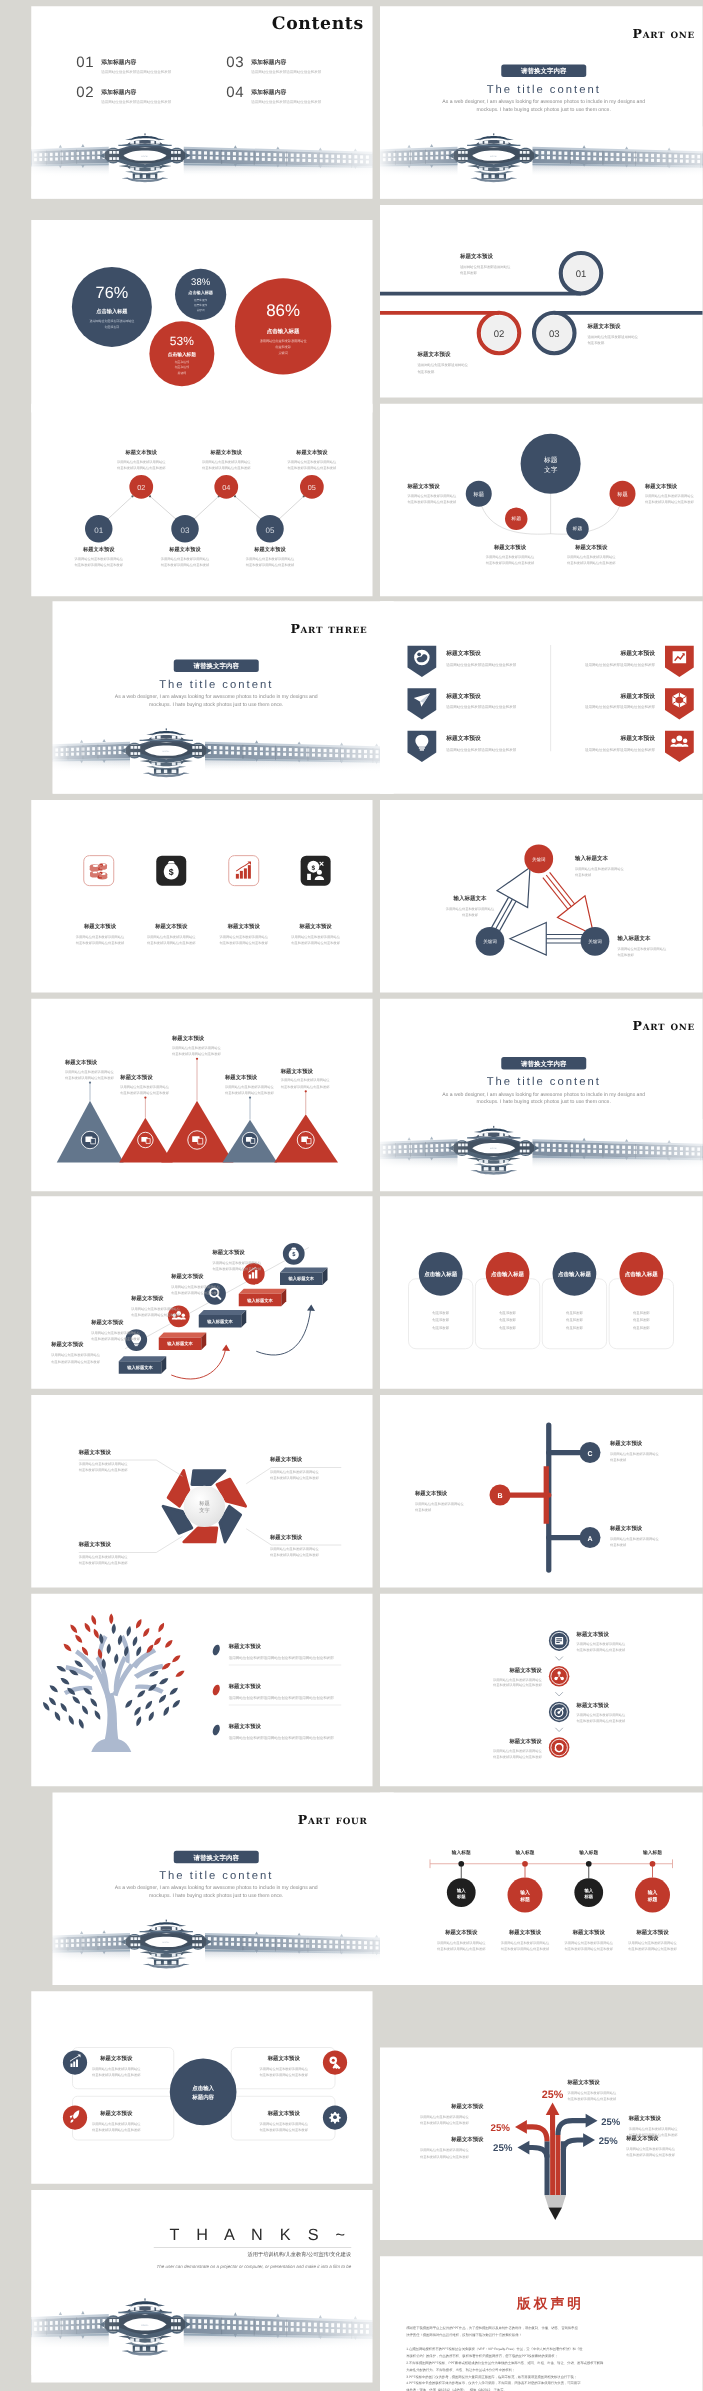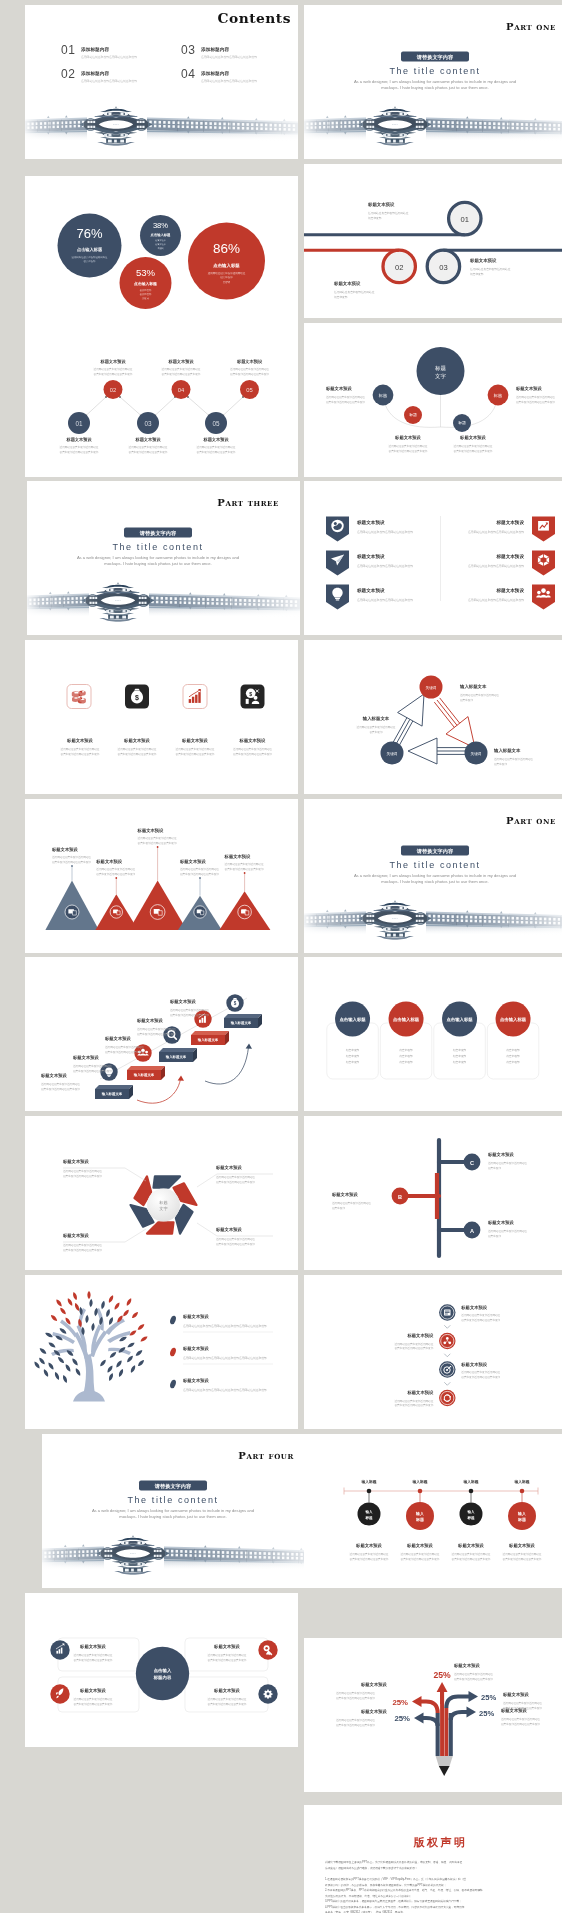--- a/index.html
+++ b/index.html
@@ -501,21 +501,21 @@
   <g>
     <circle cx="194" cy="72" r="10.4" fill="#c0392b"></circle>
     <text x="194" y="73.5" text-anchor="middle" font-size="4.2" fill="#ffffff">标题</text>
     <text x="212" y="67" font-size="4.3" font-weight="bold" fill="#3a3a3a">标题文本预设</text>
     <text x="212" y="74.5" font-size="2.6" fill="#a8a8a8">适用网站位创意和发部适用网站位</text>
     <text x="212" y="79.5" font-size="2.6" fill="#a8a8a8">创意和发部适用网站位创意和发部</text>
   </g>
 </svg>
 </div>
 
-<div class="slide" style="left:7px;top:480.7px">
+<div class="slide" style="left:22px;top:480.7px">
 <svg viewBox="0 0 273 154">
   <text class="ttl" x="252" y="25" text-anchor="end" font-size="10" letter-spacing="0.6" style="font-variant:small-caps">Part three</text>
   <rect x="97" y="46.5" width="68" height="10" rx="2" fill="#3d4e66"></rect>
   <text x="131" y="53.8" text-anchor="middle" font-size="5.2" fill="#ffffff" font-weight="bold">请替换文字内容</text>
   <text x="131" y="69" text-anchor="middle" font-size="9" fill="#3d4e66" letter-spacing="1.6">The title content</text>
   <text x="131" y="77.5" text-anchor="middle" font-size="4.1" fill="#8d8d8d">As a web designer, I am always looking for awesome photos to include in my designs and</text>
   <text x="131" y="83.5" text-anchor="middle" font-size="4.1" fill="#8d8d8d">mockups. I hate buying stock photos just to use them once.</text>
   <use href="#bridge" x="0" y="96" width="273" height="58"></use>
 </svg>
 </div>
@@ -1357,20 +1357,29 @@
     <text x="199" y="71" font-size="2.6" fill="#a8a8a8">创意和发部适用网站位创意和发部</text>
   </g>
   <g>
     <text x="197" y="74" font-size="4.3" font-weight="bold" fill="#3a3a3a">标题文本预设</text>
     <text x="197" y="82" font-size="2.6" fill="#a8a8a8">适用网站位创意和发部适用网站位</text>
     <text x="197" y="87" font-size="2.6" fill="#a8a8a8">创意和发部适用网站位创意和发部</text>
   </g>
 </svg>
 </div>
 
+<div class="slide" style="left:5px;top:1751.9px">
+<svg viewBox="0 0 273 154">
+  <text x="256" y="40" text-anchor="end" font-size="13" fill="#2a2a2a" letter-spacing="5">T H A N K S ~</text>
+  <line x1="98" y1="46" x2="256" y2="46" stroke="#c9c9c9" stroke-width="0.5"></line>
+  <text x="256" y="52.5" text-anchor="end" font-size="4.2" fill="#4e4e4e">适用于培训机构/儿童教育/公司宣传/文化建设</text>
+  <text x="256" y="62" text-anchor="end" font-size="3.6" fill="#7f7f7f" font-style="italic">The user can demonstrate on a projector or computer, or presentation and make it into a film to be</text>
+  <use href="#bridge" x="0" y="80" width="273" height="68"></use>
+</svg>
+</div>
 
 <div class="slide" style="left:284px;top:1805px">
 <svg viewBox="0 0 273 154">
   <text x="136.5" y="41" text-anchor="middle" font-size="11" font-weight="bold" fill="#c0392b" letter-spacing="2.4">版权声明</text>
   <g font-size="2.65" fill="#6b6b6b">
     <text x="21" y="58">感谢您下载摄图网平台上提供的PPT作品，为了您和摄图网以及原创作者的利益，请勿复制、传播、销售、否则将承担</text>
     <text x="21" y="63.5">法律责任！摄图网将对作品进行维权，按照传播下载次数进行十倍的索取赔偿！</text>
     <text x="21" y="75">1.在摄图网站授权所有的PPT模板是会员免版税（VRF：VIP Royalty-Free）作品，受《中华人民共和国著作权法》和《世</text>
     <text x="21" y="80.5">界版权公约》的保护，作品的所有权、版权和著作权归摄图网所有，您下载的是PPT模板素材的使用权；</text>
     <text x="21" y="86">2.不得将摄图网的PPT模板、PPT素材或相组成的衍生作品作为单独的主体再出售、赠与、出租、出借、转让、分销、发布或授权可解释</text>

